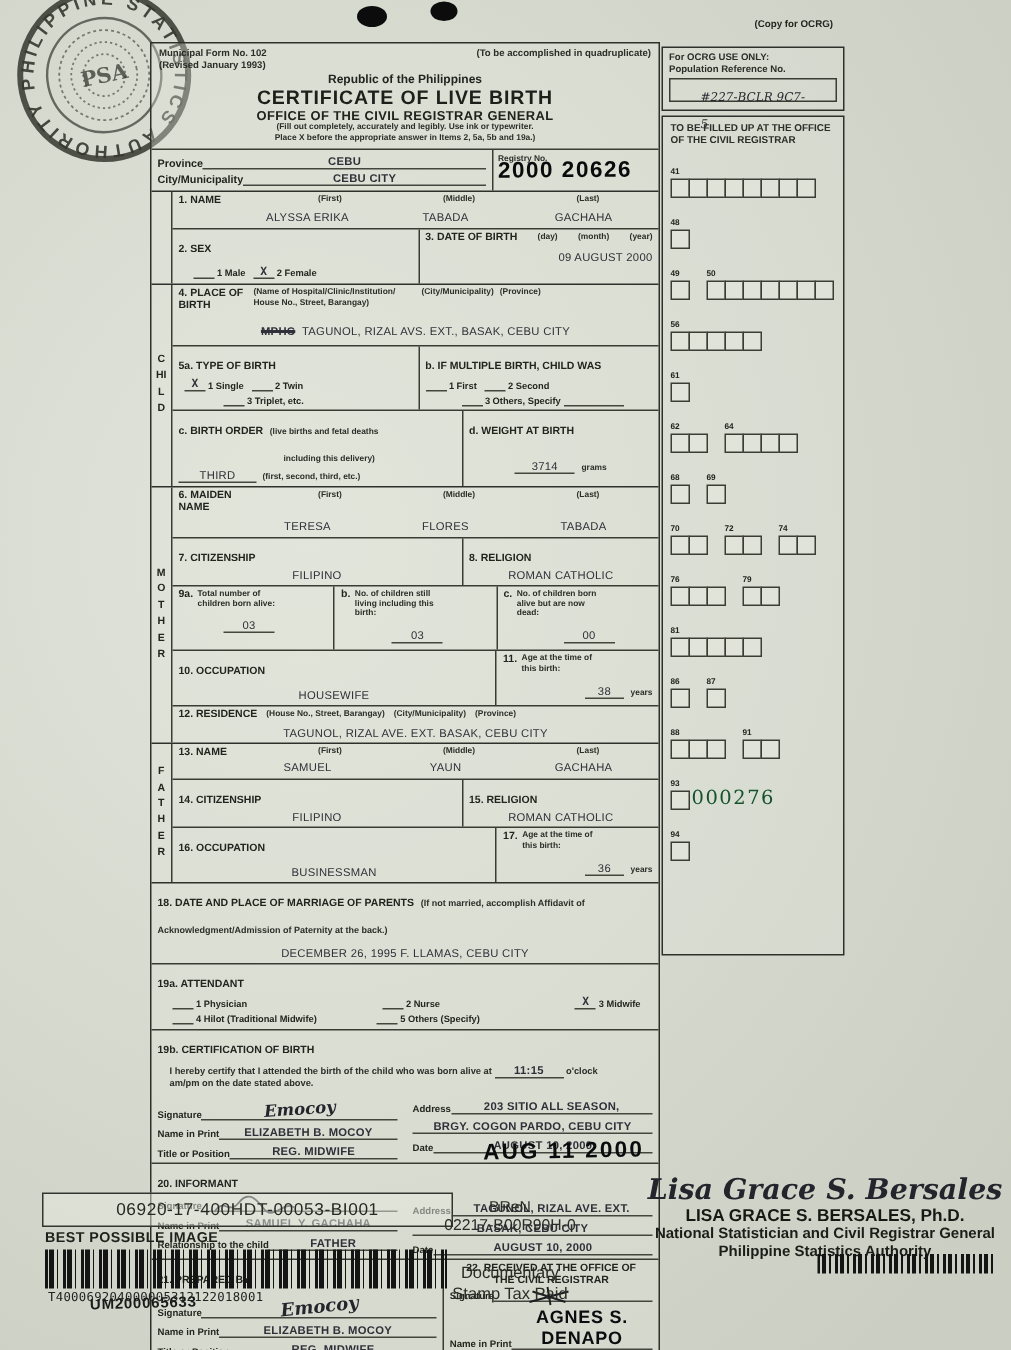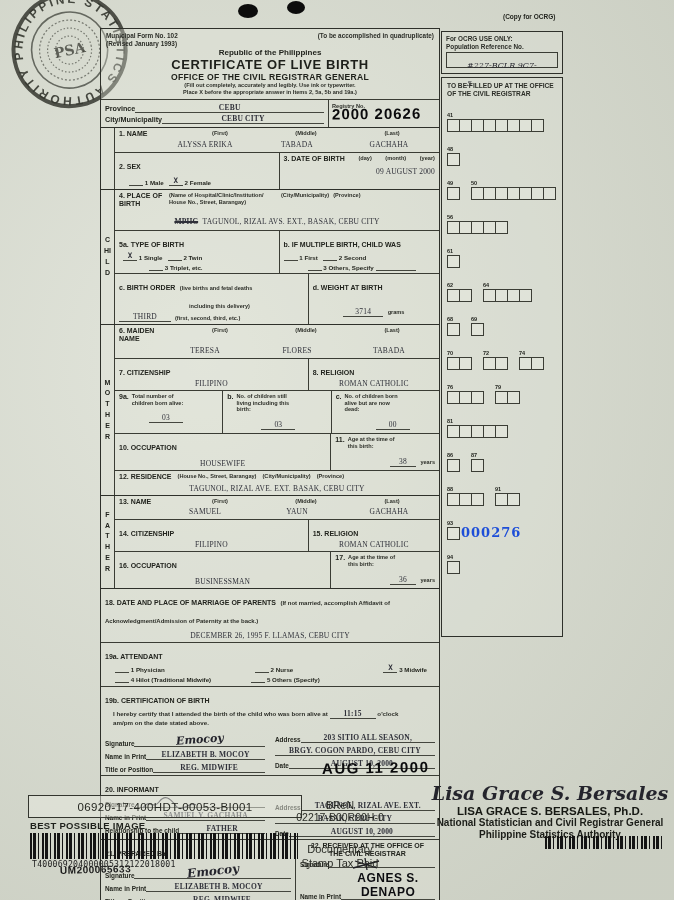--- a/index.html
+++ b/index.html
@@ -9,21 +9,21 @@
     background-color:#d8dccf;}
   .paper:before{content:"";position:absolute;inset:0;
     background:radial-gradient(ellipse at 30% 40%, rgba(255,255,255,.25), rgba(0,0,0,.06) 90%);pointer-events:none;}
   
   .hole{position:absolute;background:#0c0c0c;border-radius:50%;}
   
   .seal{position:absolute;left:6px;top:-14px;opacity:.9;transform:rotate(-12deg);}
   
   .lbl{font-weight:bold;font-size:7px;line-height:1.15;color:#22241e;}
   .sub{font-weight:bold;font-size:5.6px;line-height:1.2;color:#2c2e28;}
-  .val{font-family:Liberation Serif, serif;font-size:7.5px;color:#2f3039;letter-spacing:.2px;}
+  .val{font-family:Liberation Sans, sans-serif;font-size:7.5px;color:#2f3039;letter-spacing:.2px;}
   .script{font-family:"DejaVu Serif",serif;font-style:italic;color:#24242c;}
   .stampTxt{font-family:"Liberation Sans",sans-serif;font-weight:bold;color:#0c0c10;}
   .uline{border-bottom:1px solid #44463e;display:inline-block;text-align:center;}
   .bl{display:inline-block;min-width:14px;border-bottom:1px solid #44463e;height:7px;line-height:6px;text-align:center;
       font-family:"DejaVu Sans Mono",monospace;font-size:7.5px;color:#2f3039;vertical-align:bottom;}
   s{text-decoration-thickness:1.5px;}
   
   .form-box{position:absolute;left:100px;top:28px;width:338px;border:1.6px solid #2e302a;background:rgba(226,230,219,.35);}
   .fhead{position:relative;padding:3px 5px 1px 5px;}
   .fhead .c{text-align:center;}
@@ -60,21 +60,21 @@
   .remarks .t{font-size:8px;font-weight:bold;letter-spacing:.2px;color:#1f211b;}
   .ocrgonly{margin-top:3px;padding:3px 4px 5px 4px;}
   .handbox{border:1.2px solid #3a3c34;margin-top:2px;padding:1px 20px;height:12px;}
   .hand{font-family:"DejaVu Serif",serif;font-style:italic;font-size:8px;color:#2a2a32;}
   .fillbox{margin-top:3px;padding:4px 5px 6px 5px;min-height:548px;}
   .box-row{margin-top:14px;display:flex;align-items:flex-end;}
   .box-grp{margin-right:12px;}
   .box-grp .bn{font-size:5.5px;font-weight:bold;color:#22241e;margin-bottom:1px;}
   .cells{display:flex;}
   .sq{width:11px;height:11px;border:1px solid #3b3d35;margin-right:-1px;background:rgba(235,238,228,.4);}
-  .suffix{font-family:"DejaVu Serif",serif;font-size:13px;font-weight:bold;color:#1d4ed8;letter-spacing:1px;margin-left:2px;line-height:11px;}
+  .suffix{font-family:"DejaVu Serif",serif;font-size:13px;font-weight:normal;color:#14532d;letter-spacing:1px;margin-left:2px;line-height:11px;}
   .copy-note{position:absolute;left:503px;top:13px;font-size:6.5px;font-weight:bold;color:#23251f;}
   
   .codebox{position:absolute;left:28px;top:795px;width:272px;height:21px;border:1.6px solid #33352e;
     display:flex;align-items:center;justify-content:center;font-size:11.5px;color:#26282
     ;color:#26282 2;color:#262822;letter-spacing:.4px;background:rgba(231,234,224,.5);}
   .bpi{position:absolute;left:30px;top:820px;font-size:9.5px;font-weight:bold;color:#1e201b;letter-spacing:.3px;}
   .barcode{position:absolute;background:repeating-linear-gradient(90deg,#141414 0 2px,transparent 2px 3px,#141414 3px 6px,transparent 6px 8px,#141414 8px 9px,transparent 9px 12px);}
   .bcnum{position:absolute;left:32px;top:859px;font-family:"DejaVu Sans Mono",monospace;font-size:8.2px;color:#222;letter-spacing:.2px;}
   .bcnum2{position:absolute;left:60px;top:864px;font-weight:bold;font-size:10px;color:#1a1a1a;transform:rotate(-1.5deg);letter-spacing:.5px;}
   .brenblk{position:absolute;left:278px;top:799px;width:124px;text-align:center;font-size:10.5px;color:#2a2c26;}

